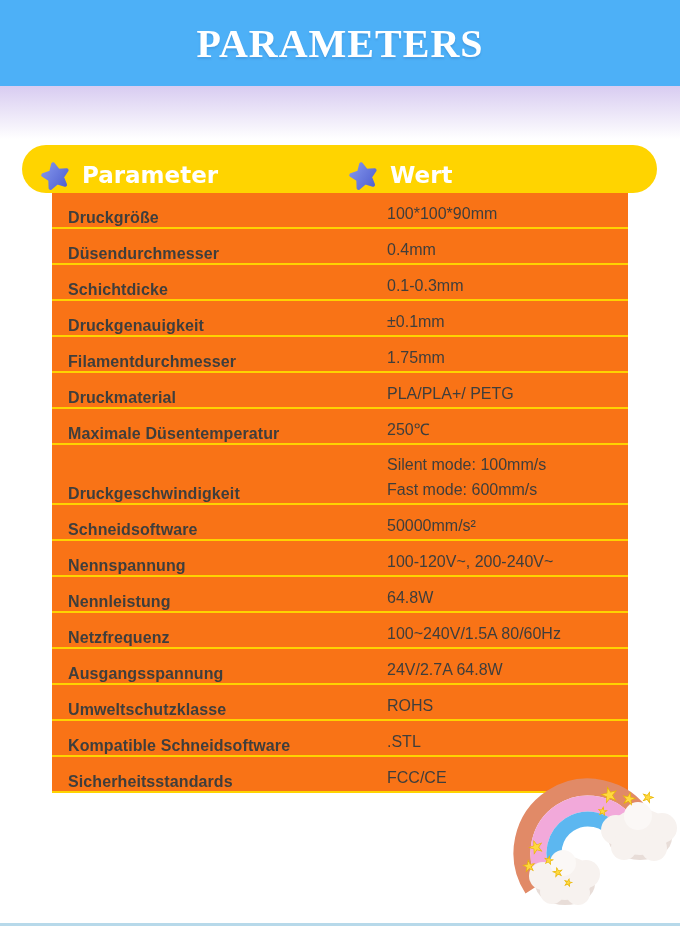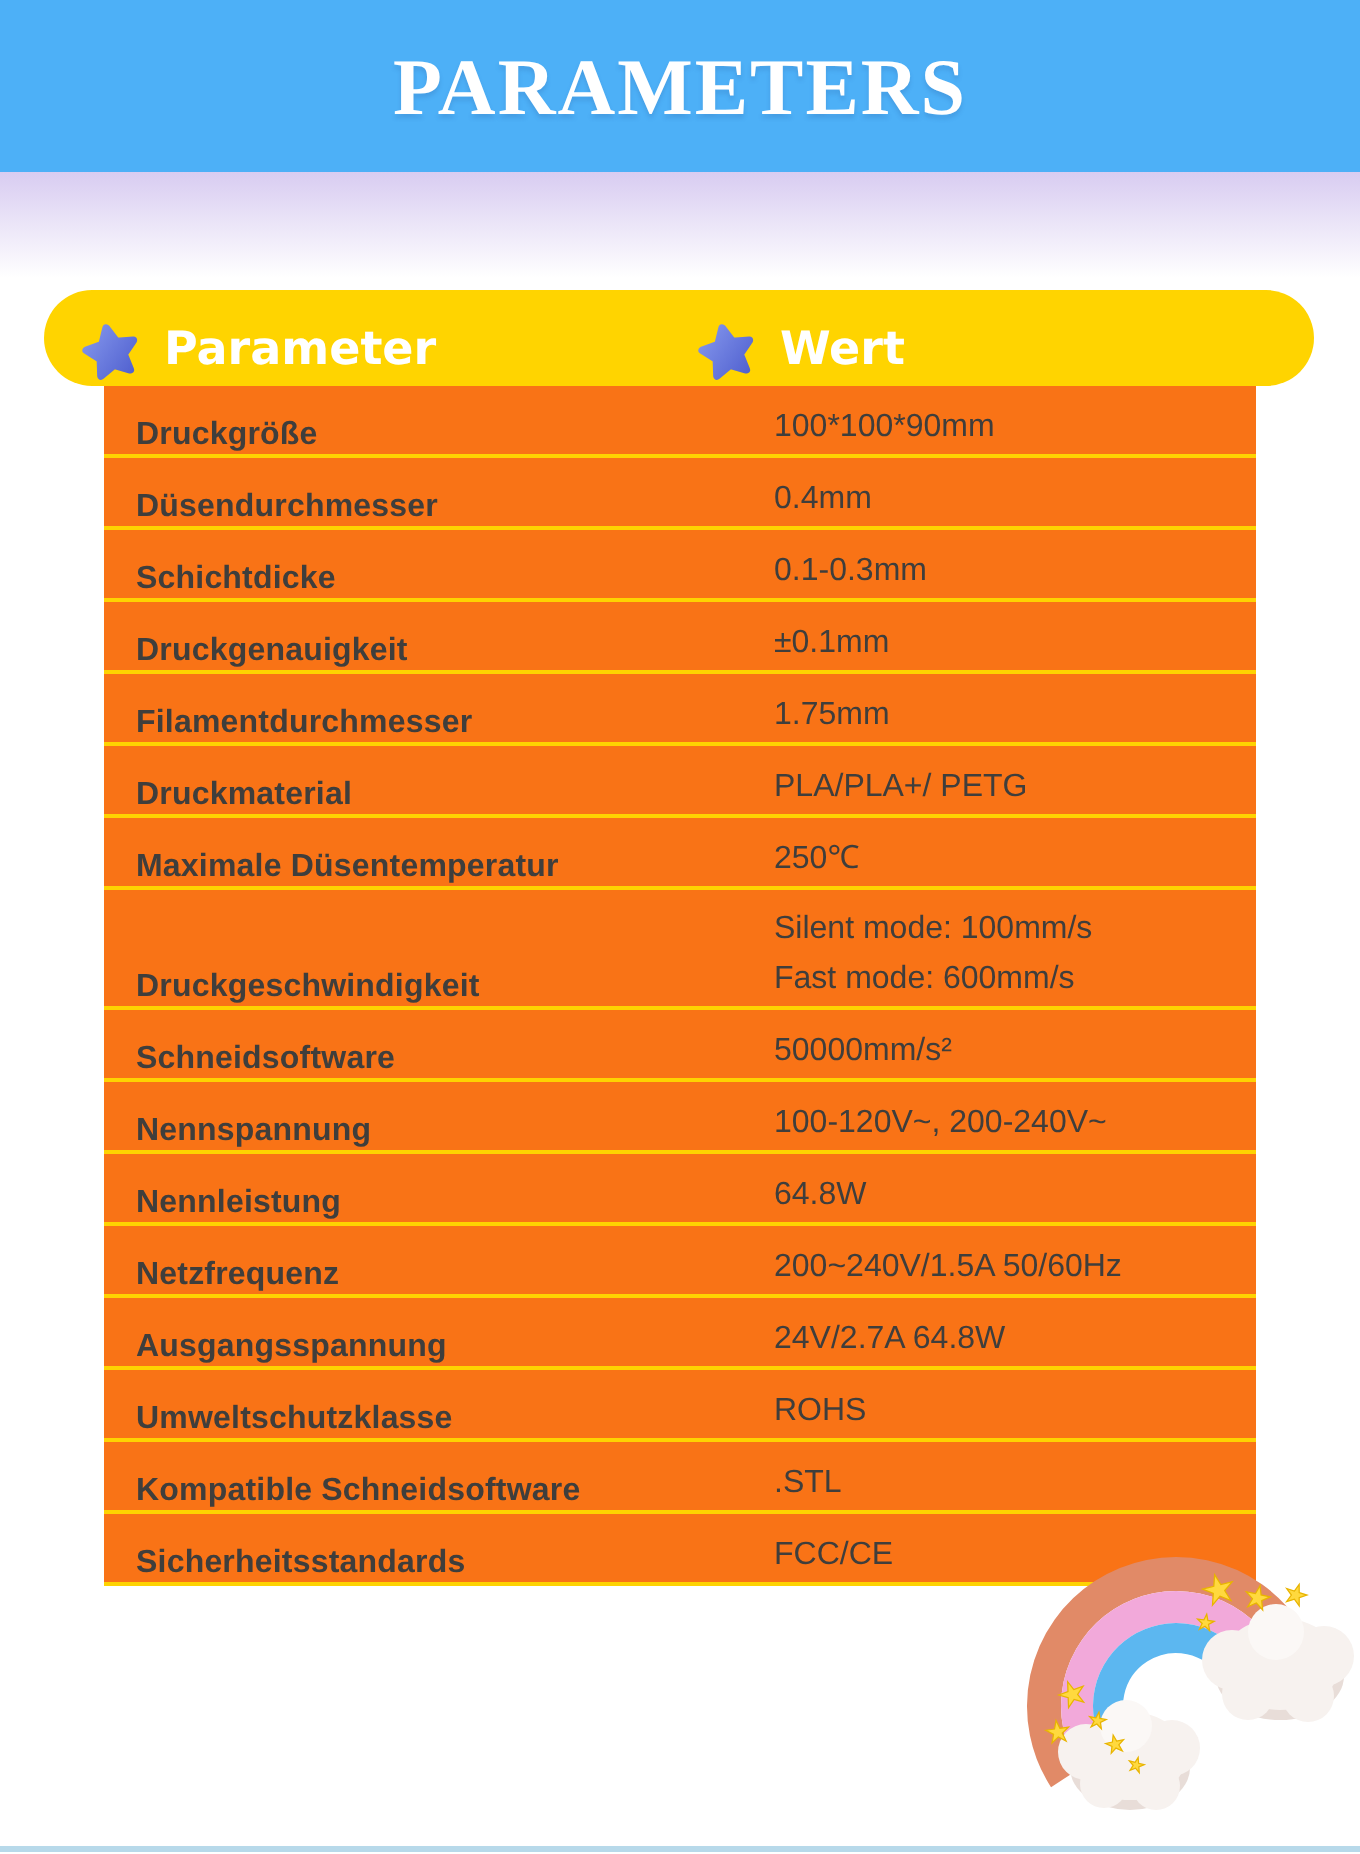--- a/index.html
+++ b/index.html
@@ -153,21 +153,21 @@
   <div class="row">
     <div class="label-cell">Nennleistung</div>
     <div class="value-cell">
           <div>64.8W</div>
         </div>
   </div>
 
   <div class="row">
     <div class="label-cell">Netzfrequenz</div>
     <div class="value-cell">
-          <div>200~240V/1.5A 50/60Hz</div>
+          <div>100~240V/1.5A 80/60Hz</div>
         </div>
   </div>
 
   <div class="row">
     <div class="label-cell">Ausgangsspannung</div>
     <div class="value-cell">
           <div>24V/2.7A 64.8W</div>
         </div>
   </div>
 

